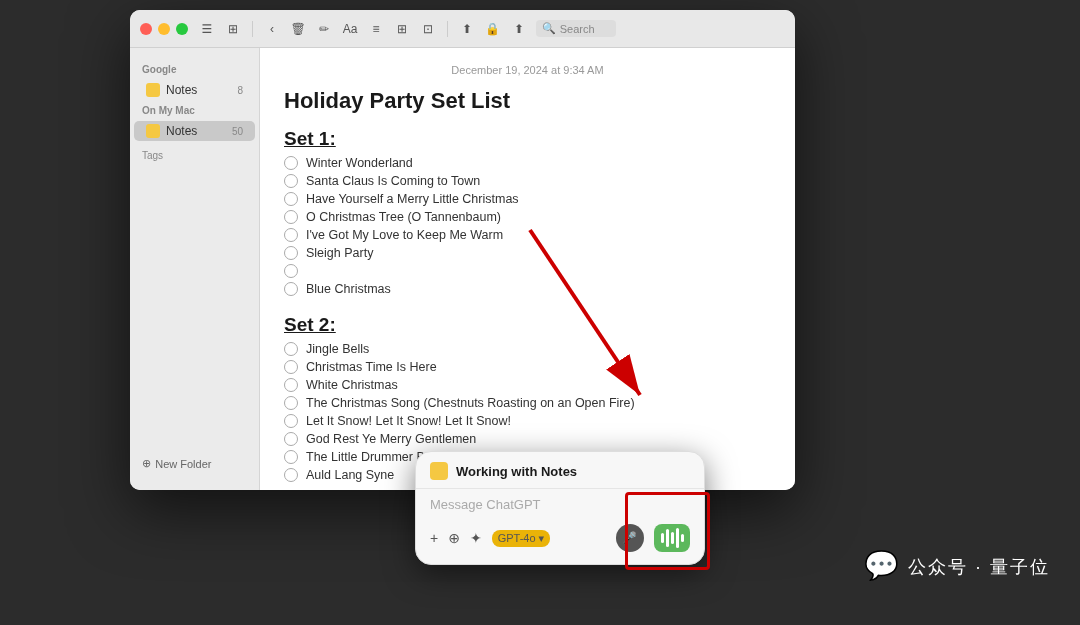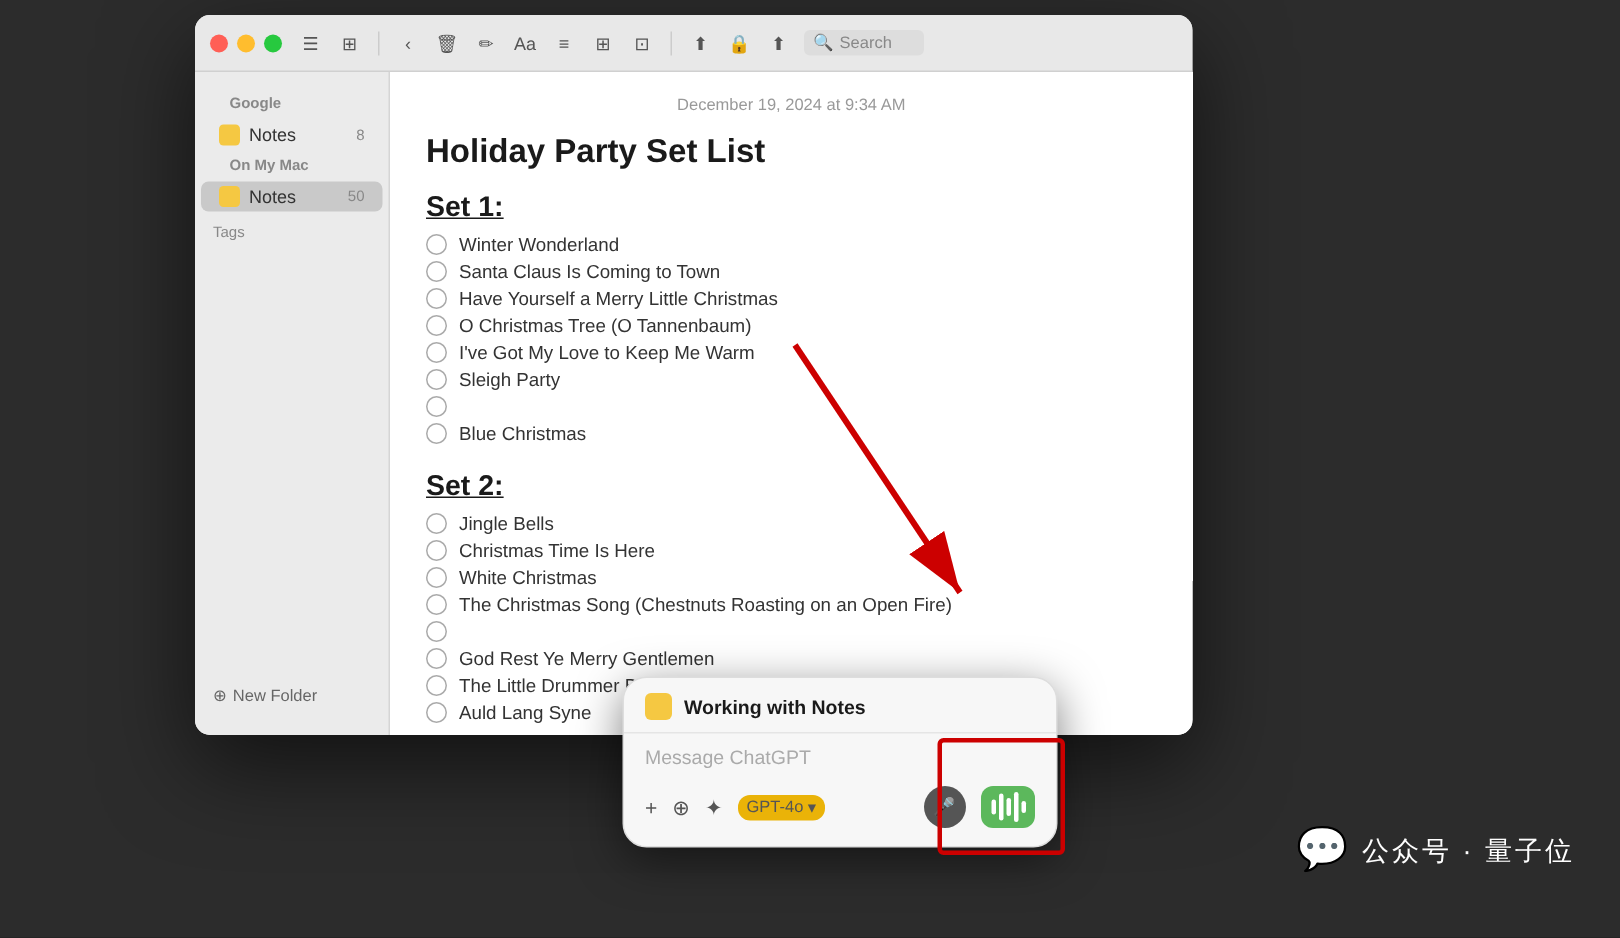--- a/index.html
+++ b/index.html
@@ -108,21 +108,20 @@
       padding: 12px 0;
       display: flex;
       flex-direction: column;
     }
     .sidebar-section-label {
       font-size: 10px;
       font-weight: 600;
       color: #888;
       padding: 4px 12px;
       text-transform: none;
-      margin-left: 11px;
     }
     .sidebar-item {
       display: flex;
       align-items: center;
       padding: 3px 12px;
       font-size: 12px;
       color: #333;
       cursor: pointer;
       gap: 6px;
       border-radius: 5px;
@@ -452,20 +451,21 @@
             <div class="checklist-item">
               <div class="checkbox"></div>
               <span>White Christmas</span>
             </div>
             <div class="checklist-item">
               <div class="checkbox"></div>
               <span>The Christmas Song (Chestnuts Roasting on an Open Fire)</span>
             </div>
             <div class="checklist-item">
               <div class="checkbox"></div>
+              <span>Let It Snow! Let It Snow! Let It Snow!</span>
             </div>
             <div class="checklist-item">
               <div class="checkbox"></div>
               <span>God Rest Ye Merry Gentlemen</span>
             </div>
             <div class="checklist-item">
               <div class="checkbox"></div>
               <span>The Little Drummer Boy</span>
             </div>
             <div class="checklist-item">

